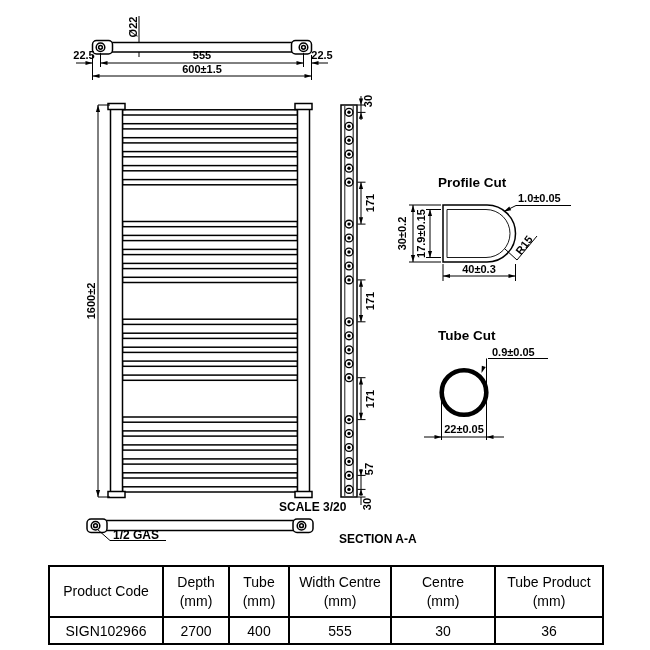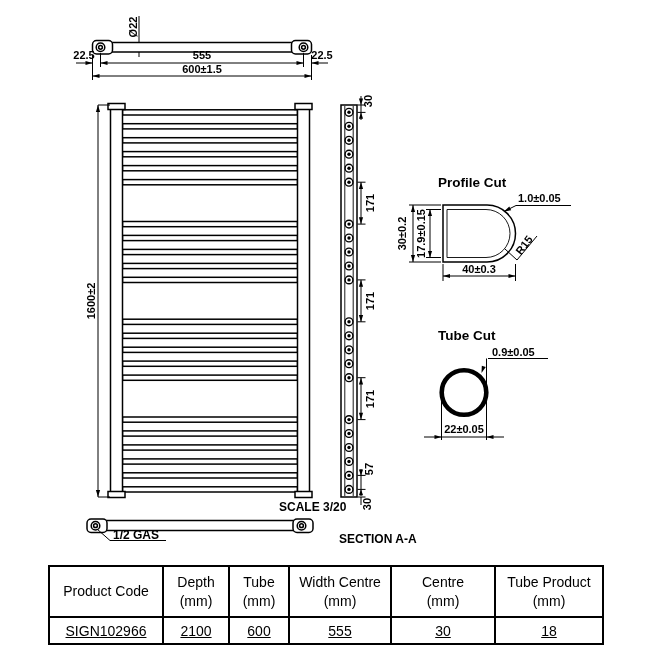--- a/index.html
+++ b/index.html
@@ -11,21 +11,21 @@
   .wall{stroke:#000;stroke-width:0.9;fill:none;}
   .ah{fill:#000;stroke:none;}
   text.dim{font:bold 11px "Liberation Sans",sans-serif;fill:#000;}
   text.dimb{font:bold 12px "Liberation Sans",sans-serif;fill:#000;}
   text.ttl{font:bold 13.5px "Liberation Sans",sans-serif;fill:#000;}
   .spec-table{position:absolute;left:48px;top:565px;width:554px;
       border-collapse:collapse;table-layout:fixed;font-size:14px;padding-left:38px;}
   .spec-table th,.spec-table td{border:2px solid #000;text-align:center;
       padding:0;font-weight:normal;overflow:hidden;}
   .spec-table th{height:49px;vertical-align:middle;line-height:1.35;}
-  .spec-table td{height:25px;vertical-align:middle;text-decoration:underline;}
+  .spec-table td{height:25px;vertical-align:middle;}
   .spec-table div:empty{display:none;}
 </style>
 </head>
 <body>
 
 <svg width="650" height="560" viewBox="0 0 650 560">
 
   <g>
     <line class="xln" x1="139" y1="16" x2="139" y2="57"></line>
     <text class="dim" transform="rotate(-90 133 27)" x="133" y="31" text-anchor="middle">Ø22</text>
@@ -306,20 +306,20 @@
       </th>
       <th>
         <div>Tube Product</div>
         <div>(mm)</div>
       </th>
     </tr>
   </thead>
   <tbody>
     <tr>
       <td>SIGN102966</td>
-      <td>2100</td>
-      <td>600</td>
+      <td>2700</td>
+      <td>400</td>
       <td>555</td>
       <td>30</td>
-      <td>18</td>
+      <td>36</td>
     </tr>
   </tbody>
 </table>
 
 </body></html>

